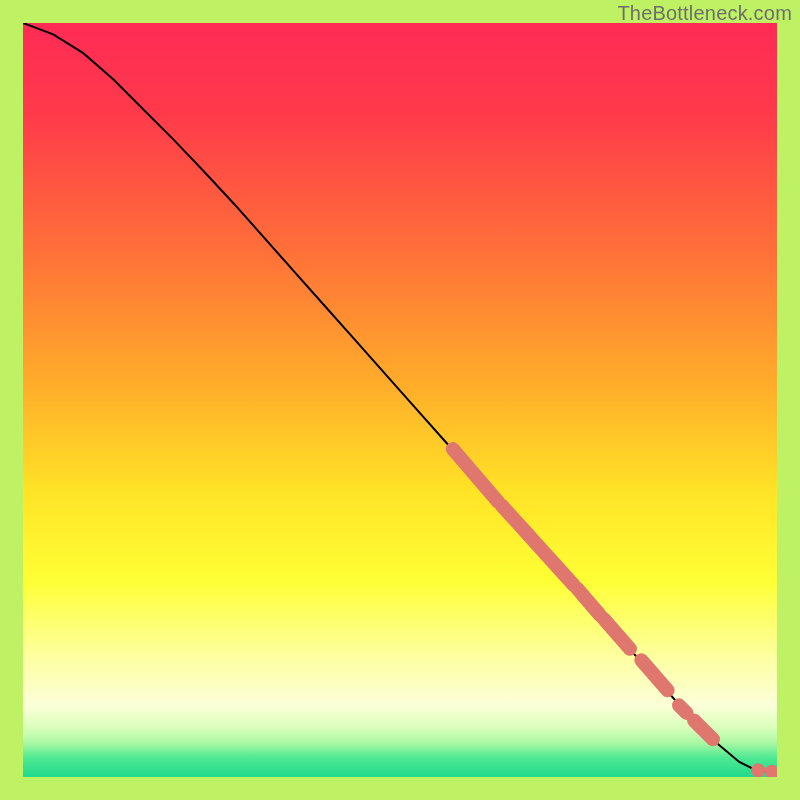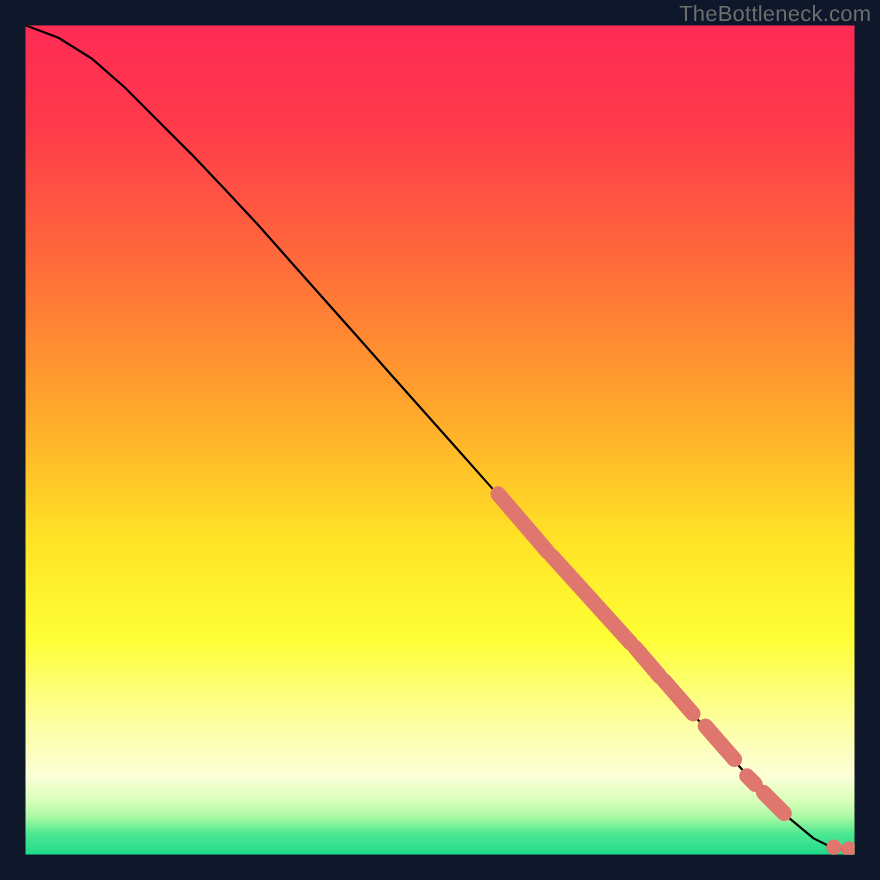--- a/index.html
+++ b/index.html
@@ -8,21 +8,21 @@
     background: #000;
     width: 800px;
     height: 800px;
     overflow: hidden;
     font-family: Arial, Helvetica, sans-serif;
   }
   .stage {
     position: relative;
     width: 800px;
     height: 800px;
-    background: #0f172a;
+    background: #bef264;
   }
   .attribution {
     position: absolute;
     top: 2px;
     right: 8px;
     color: #6e6e6e;
     font-size: 20px;
     font-weight: 400;
     letter-spacing: 0.2px;
   }

